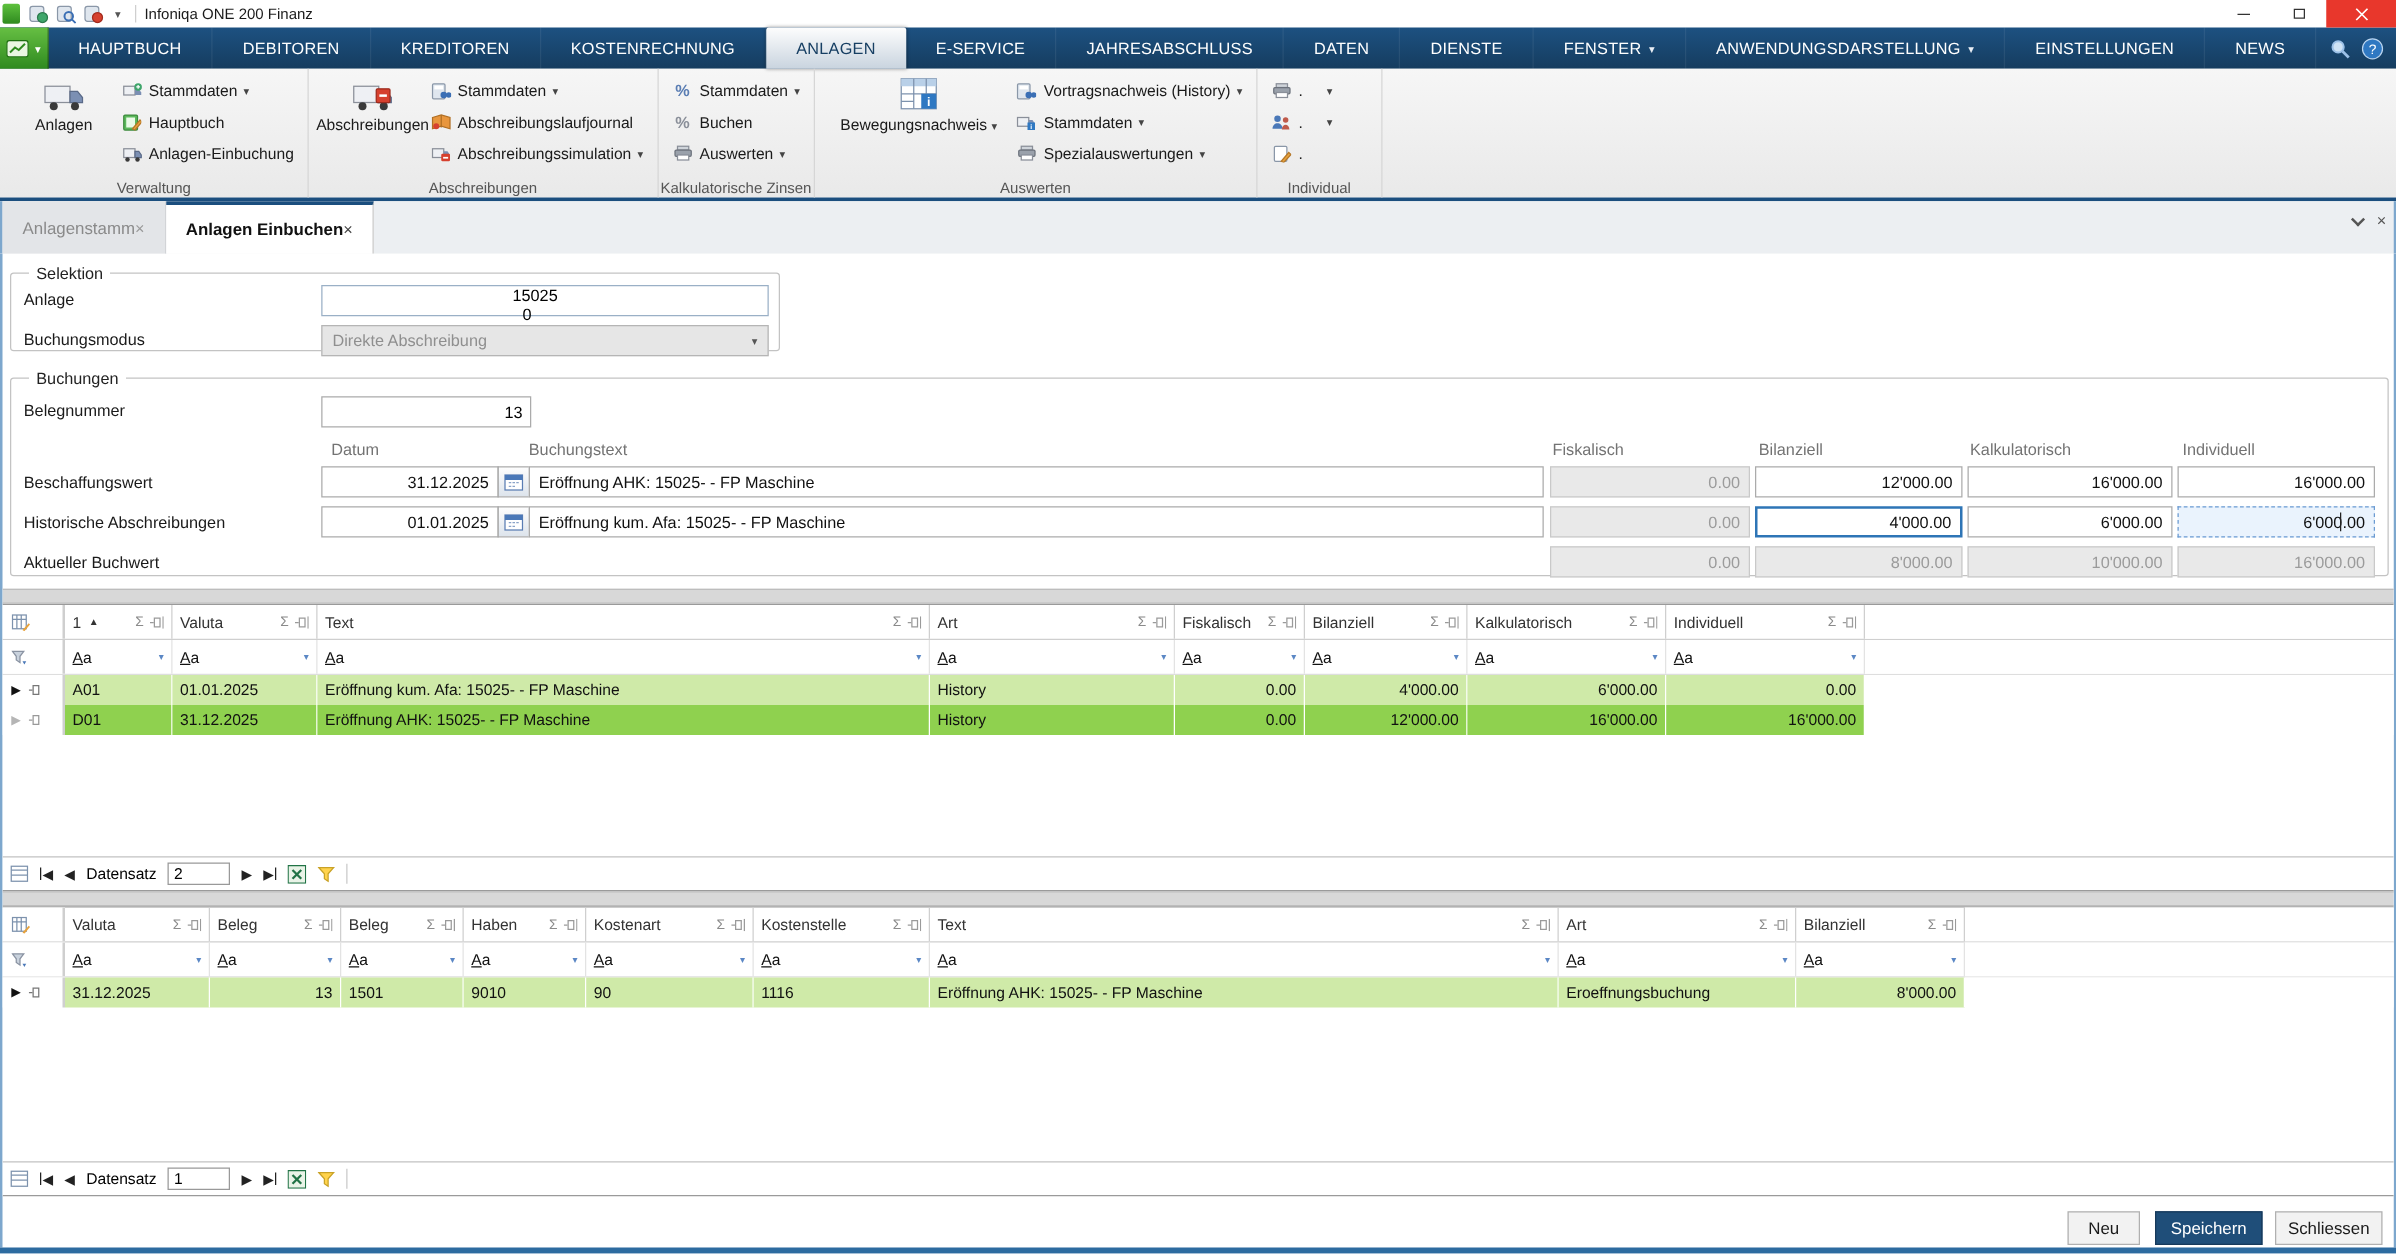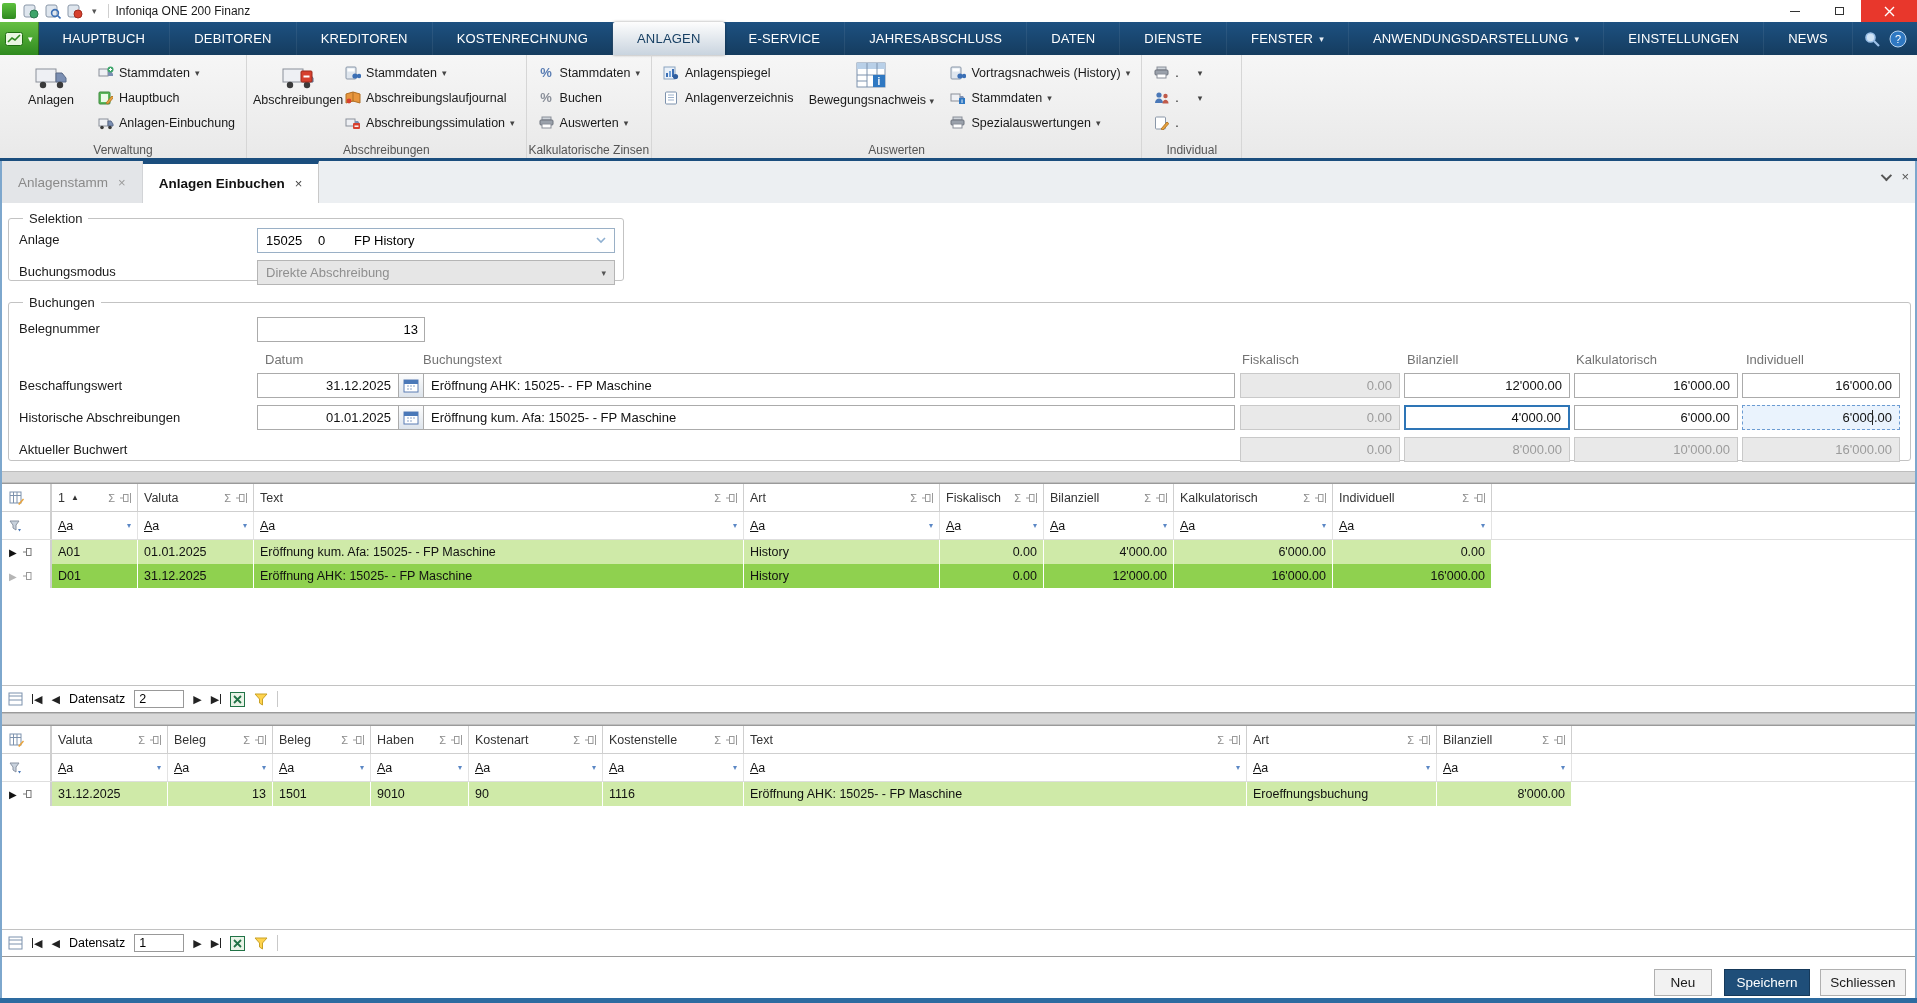--- a/index.html
+++ b/index.html
@@ -38,21 +38,21 @@
   .rbig .rlb { font-size:12.5px; color:#1a1a1a; margin-top:2px; white-space:nowrap; }
   .rcol { display:flex; flex-direction:column; gap:4px; padding-top:4px; }
   .rsmall { display:flex; align-items:center; gap:5px; height:21px; font-size:12.5px; color:#1a1a1a; padding:0 3px; white-space:nowrap; }
   .ric { width:17px; height:16px; display:flex; align-items:center; justify-content:center; flex:none; }
   .dd9 { font-size:9px; color:#444; }
   .pct { font-weight:bold; font-size:13px; color:#5a7db3; }
   .ribbon-accent { height:3px; background:#1b4e7e; }
 
   
   .tabstrip { height:42px; background:#eceff2; display:flex; align-items:stretch; position:relative; border-left:2px solid #7da7cd; border-right:2px solid #7da7cd; }
-  .doctab { display:flex; align-items:center; gap:10px; padding:0 16px; font-size:13.5px; background:#e3e5e8; color:#8a8a8a; border-right:1px solid #d2d4d7; }
+  .doctab { display:flex; align-items:center; padding:0 16px; font-size:13.5px; background:#e3e5e8; color:#8a8a8a; border-right:1px solid #d2d4d7; }
   .doctab .tclose { font-size:13px; color:#9a9a9a; }
   .doctab.active { background:#fff; color:#111; font-weight:bold; border-top:3px solid #1b4e7e; border-right:1px solid #c9c9c9; }
   .doctab.active .tclose { color:#444; font-weight:normal; }
   .strip-right { position:absolute; right:6px; top:8px; display:flex; gap:12px; align-items:center; color:#555; }
   .chev { width:8px; height:8px; border-right:2px solid #555; border-bottom:2px solid #555; transform:rotate(45deg) translateY(-2px); display:inline-block; }
   .sx { font-size:13px; color:#555; }
 
   
   .content { position:absolute; top:203px; bottom:5px; left:0; right:0; background:#fff; border-left:2px solid #7da7cd; border-right:2px solid #7da7cd; overflow:hidden; }
   .bottomstrip { position:absolute; bottom:0; left:0; width:100%; height:5px; background:#2d6ba0; }
@@ -63,21 +63,21 @@
   .chead { position:absolute; font-size:13px; color:#737373; white-space:nowrap; }
 
   .fld { position:absolute; height:25px; border:1px solid #ababab; background:#fff; font-size:13px; display:flex; align-items:center; padding:0 7px; color:#111; white-space:nowrap; overflow:hidden; }
   .fld.num { justify-content:flex-end; }
   .fld.dis { background:#e9e9e9; color:#9b9b9b; border-color:#c9c9c9; }
   .fld.f-focus { border:2px solid #2e75b6; }
   .fld.f-sel { border:1px dashed #6b9bd2; background:#eaf3fd; }
   .sel-caret { position:absolute; right:26px; top:4px; bottom:4px; width:1px; background:#222; }
   .calbtn { position:absolute; width:26px; height:25px; border:1px solid #ababab; background:linear-gradient(#fdfdfd,#dde4ec); display:flex; align-items:center; justify-content:center; }
 
-  .combo { position:absolute; height:25px; border:1px solid #9ab0c6; background:#fff; display:flex; align-items:center; font-size:13px; padding:0 8px; }
+  .combo { position:absolute; height:25px; border:1px solid #9ab0c6; background:#fff; display:flex; align-items:center; font-size:13px; padding:0 8px;flex-direction:column; }
   .combo .co-nr { width:52px; }
   .combo .co-sub { width:36px; }
   .combo .co-chev { margin-left:auto; }
   .selbox { position:absolute; height:25px; border:1px solid #b5b5b5; background:#e6e6e6; color:#8f8f8f; display:flex; align-items:center; font-size:13px; padding:0 8px; }
   .selbox .dd9 { margin-left:auto; color:#555; }
 
   input.tfld { position:absolute; height:25px; border:1px solid #ababab; font-size:13px; padding:0 6px; font-family:"Liberation Sans", sans-serif; }
   input.right { text-align:right; }
 
   
@@ -353,43 +353,20 @@
               </svg>
             </span>
           <span>Auswerten</span>
           <span class="dd9">▾</span>
         </div>
       </div>
       <div class="rgroup-label">Kalkulatorische Zinsen</div>
     </div>
 
     <div class="rgroup">
-      <div class="rcol">
-        <div class="rsmall">
-          <span class="ric">
-              <svg width="16" height="14" viewBox="0 0 16 14">
-                <rect x="1" y="1" width="11" height="12" fill="#eaf1f9" stroke="#8aa3c0"></rect>
-                <rect x="3" y="7" width="2" height="4" fill="#3b6fb5"></rect>
-                <rect x="6" y="5" width="2" height="6" fill="#6fa0d8"></rect>
-                <rect x="9" y="3" width="2" height="8" fill="#3b6fb5"></rect>
-                <circle cx="12.5" cy="10.5" r="2.6" fill="#2f5e9e"></circle>
-              </svg>
-            </span>
-          <span>Anlagenspiegel</span>
-        </div>
-        <div class="rsmall">
-          <span class="ric">
-              <svg width="14" height="14" viewBox="0 0 14 14">
-                <rect x="1.5" y="1" width="11" height="12" rx="1" fill="#fff" stroke="#7d92ad"></rect>
-                <path d="M4 4h6M4 6.5h6M4 9h6" stroke="#9db2cc"></path>
-              </svg>
-            </span>
-          <span>Anlagenverzeichnis</span>
-        </div>
-      </div>
       <div class="rbig" style="width:150px">
         <svg width="36" height="30" viewBox="0 0 36 30">
             <rect x="4" y="2" width="28" height="24" fill="#fff" stroke="#7d92ad"></rect>
             <rect x="4" y="2" width="28" height="6" fill="#b9d0e8"></rect>
             <path d="M14 2v24M24 2v14M4 14h28M4 20h10" stroke="#7d92ad"></path>
             <rect x="20" y="14" width="12" height="12" fill="#2f78c2"></rect>
             <text x="26" y="24" text-anchor="middle" font-size="10" fill="#fff" font-family="Liberation Sans, sans-serif" font-weight="bold">i</text>
           </svg>
         <span class="rlb"><span>Bewegungsnachweis</span> <span class="dd9">▾</span></span>
       </div>

